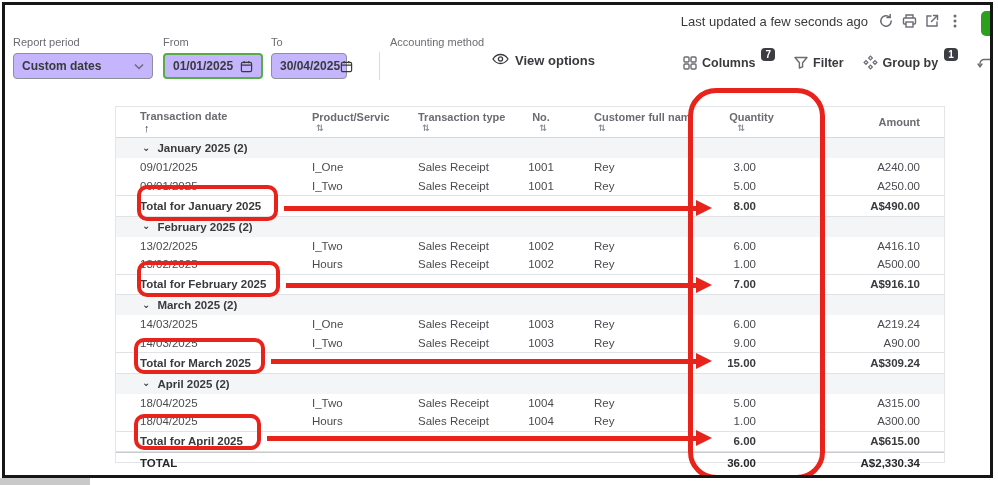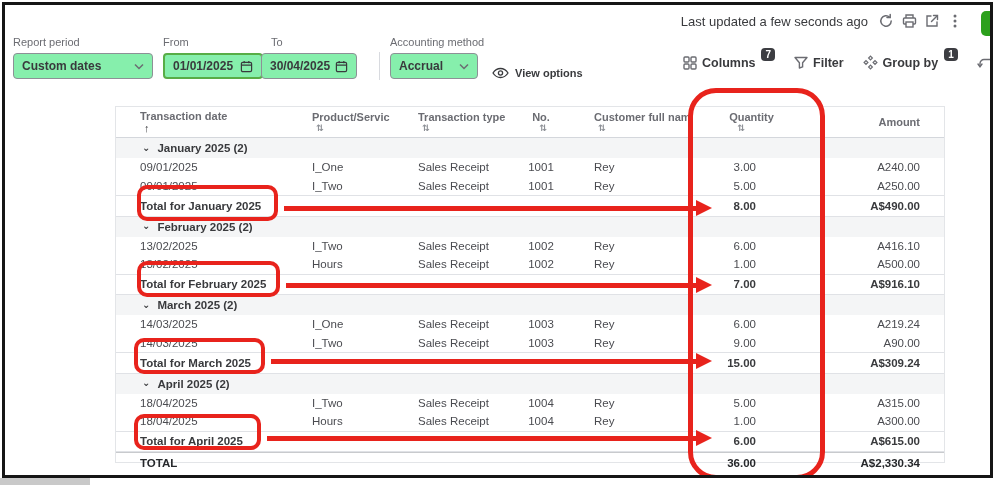--- a/index.html
+++ b/index.html
@@ -17,30 +17,30 @@
   
   .topbar{position:absolute;top:7px;right:26px;display:flex;align-items:center;gap:5px;}
   .last-updated{font-size:13px;color:#393a3d;margin-right:4px;white-space:nowrap;}
   .icon-btn{width:18px;height:18px;display:flex;align-items:center;justify-content:center;cursor:pointer;}
   .icon-btn svg{display:block;}
   .green-btn{position:absolute;top:6px;right:-4px;width:13px;height:25px;border-radius:5px;background:var(--green,#2ca01c);}
 
   
   .flabel{position:absolute;font-size:11px;color:#6b6c72;white-space:nowrap;}
   .control{
-    position:absolute;top:48px;height:26px;box-sizing:border-box;background:#86efac;
+    position:absolute;top:48px;height:26px;box-sizing:border-box;background:#c4b5fd;
     border:1px solid #8d9096;border-radius:4px;display:flex;align-items:center;
     font-size:12px;font-weight:bold;color:#393a3d;padding:0 8px;cursor:pointer;white-space:nowrap;
   }
   .control .grow-sp{flex:1;}
   .control svg{flex:0 0 auto;}
   .ctrl-from{border:2px solid #58ad46;}
   .vdiv{position:absolute;left:374px;top:47px;width:1px;height:28px;background:#d8dadf;}
-  .view-options{position:absolute;left:487px;top:48px;height:26px;display:flex;align-items:flex-end;gap:6px;
-    font-size:11px;font-weight:bold;color:#393a3d;cursor:pointer;}
+  .view-options{position:absolute;left:487px;top:48px;height:26px;display:flex;align-items:flex-start;gap:6px;
+    font-size:13px;font-weight:bold;color:#393a3d;cursor:pointer;}
 
   
   .toolbar{position:absolute;top:50px;left:678px;display:flex;gap:19px;align-items:center;white-space:nowrap;text-align:center;}
   .tool{display:flex;align-items:center;gap:5px;font-size:12.5px;font-weight:bold;color:#393a3d;cursor:pointer;position:relative;}
   .badge{
     display:inline-block;background:#3c3d42;color:#fff;font-size:10px;font-weight:bold;
     border-radius:4px;padding:1px 4px;position:relative;top:-8px;margin-left:1px;line-height:11px;
   }
 
   
@@ -135,36 +135,29 @@
       </svg>
   </div>
   <div class="control ctrl-from" style="left:158px;width:100px;">
     <span>01/01/2025</span>
     <span class="grow-sp"></span>
     <svg width="13" height="13" viewBox="0 0 14 14" fill="none" stroke="#393a3d" stroke-width="1.3">
         <rect x="1.5" y="2.5" width="11" height="10" rx="1.5"></rect>
         <path d="M1.5 5.5h11M4.5 1v2.5M9.5 1v2.5"></path>
       </svg>
   </div>
-  <div class="control" style="left:256px;width:96px;">
+  <div class="control" style="left:266px;width:76px;">
     <span>30/04/2025</span>
     <span class="grow-sp"></span>
     <svg width="13" height="13" viewBox="0 0 14 14" fill="none" stroke="#393a3d" stroke-width="1.3">
         <rect x="1.5" y="2.5" width="11" height="10" rx="1.5"></rect>
         <path d="M1.5 5.5h11M4.5 1v2.5M9.5 1v2.5"></path>
       </svg>
   </div>
   <div class="vdiv"></div>
-  <div class="control" style="left:385px;width:88px;">
-    <span>Accrual</span>
-    <span class="grow-sp"></span>
-    <svg width="10" height="7" viewBox="0 0 10 7" fill="none" stroke="#6b6c72" stroke-width="1.5">
-        <path d="M1 1.5l4 4 4-4"></path>
-      </svg>
-  </div>
   <div class="view-options">
     <svg width="17" height="12" viewBox="0 0 17 12" fill="none" stroke="#393a3d" stroke-width="1.3">
       <path d="M1 6s2.8-4.5 7.5-4.5S16 6 16 6s-2.8 4.5-7.5 4.5S1 6 1 6z"></path>
         <circle cx="8.5" cy="6" r="2.1"></circle>
     </svg>
     <span>View options</span>
   </div>
 
   <div class="toolbar">
     <div class="tool">

